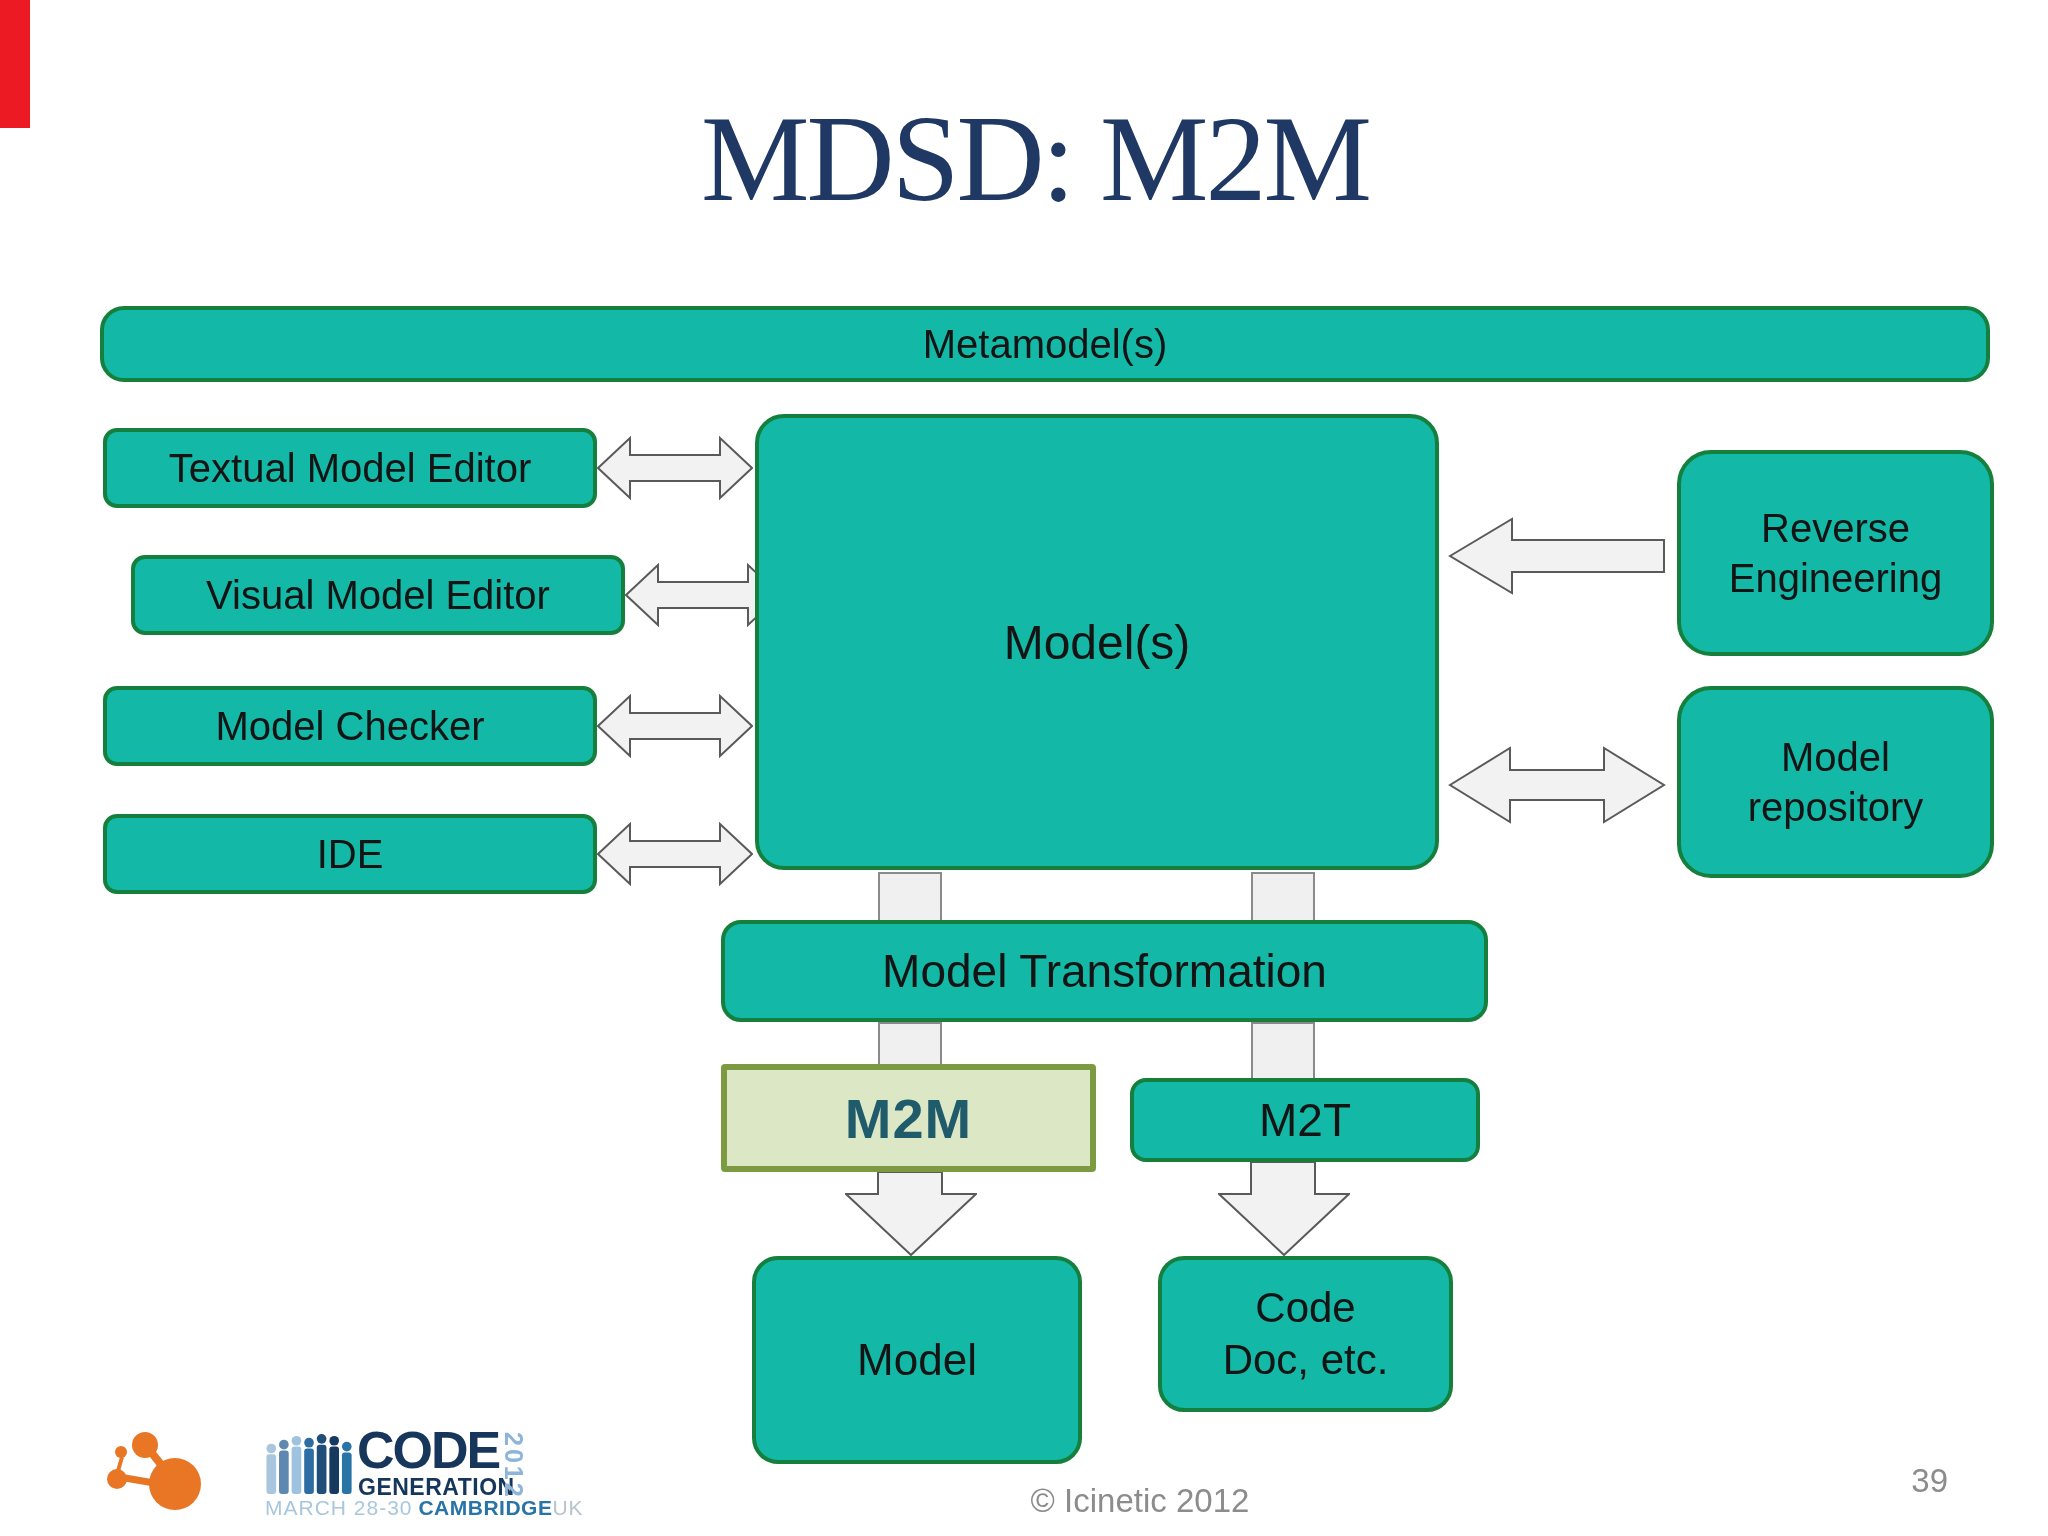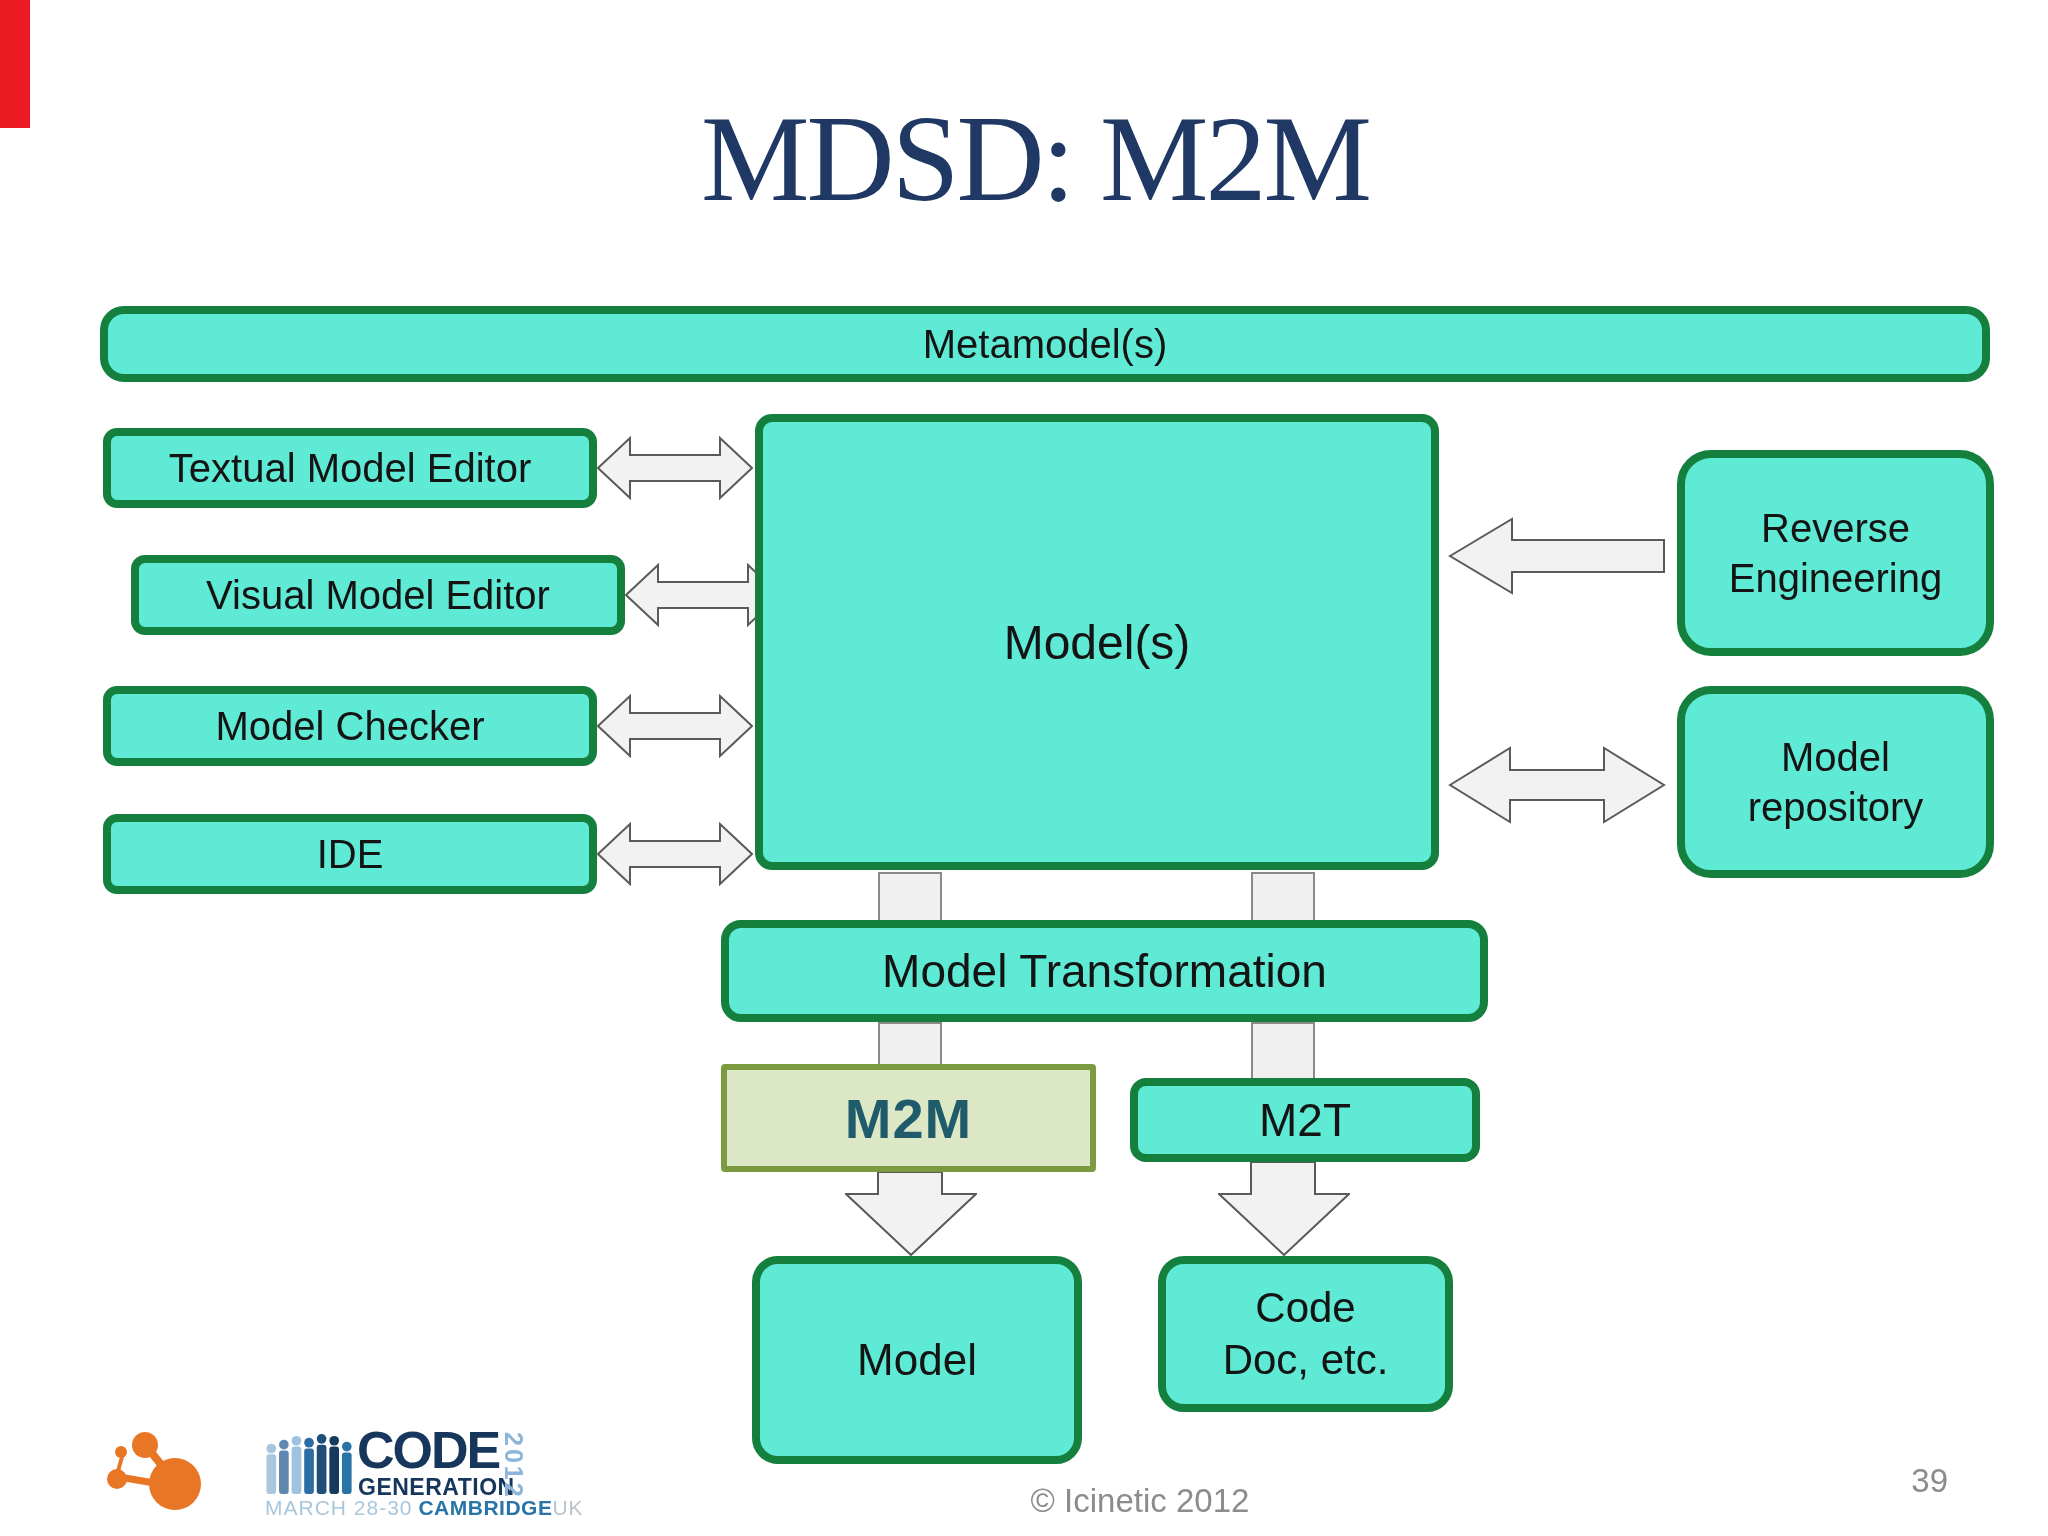--- a/index.html
+++ b/index.html
@@ -5,25 +5,25 @@
   html,body{margin:0;padding:0;background:#ffffff;}
   .slide{position:relative;width:2048px;height:1536px;background:#ffffff;overflow:hidden;
          font-family:"Liberation Sans",sans-serif;color:#111;}
   
   .red-bar{position:absolute;left:0;top:0;width:30px;height:128px;background:#EC1B23;}
   
   .title{position:absolute;left:0;top:78px;width:100%;margin:11px;text-align:center;
          font-family:"Liberation Serif",serif;font-weight:400;font-size:122px;
          letter-spacing:-3px;color:#1F3864;}
   
-  .gbox{position:absolute;box-sizing:border-box;background:#5eead4;border:8px solid #15803d;
+  .gbox{position:absolute;box-sizing:border-box;background:#14b8a6;border:4px solid #15803d;
         display:flex;align-items:center;justify-content:center;text-align:center;
         color:#141414;}
   .metamodel{left:100px;top:306px;width:1890px;height:76px;border-radius:24px;font-size:40px;}
-  .models{left:755px;top:414px;width:684px;height:456px;border-radius:17px;font-size:48px;}
+  .models{left:755px;top:414px;width:684px;height:456px;border-radius:29px;font-size:48px;}
   .reverse{left:1677px;top:450px;width:317px;height:206px;border-radius:34px;font-size:40px;line-height:1.25;padding:0 24px;}
   .repo{left:1677px;top:686px;width:317px;height:192px;border-radius:34px;font-size:40px;line-height:1.25;padding:0 40px;}
   .transform{left:721px;top:920px;width:767px;height:102px;border-radius:20px;font-size:46px;}
   .m2t{left:1130px;top:1078px;width:350px;height:84px;border-radius:16px;font-size:46px;}
   .out-model{left:752px;top:1256px;width:330px;height:208px;border-radius:26px;font-size:44px;}
   .out-code{left:1158px;top:1256px;width:295px;height:156px;border-radius:26px;font-size:42px;
             flex-direction:column;line-height:1.25;}
   .m2m{left:721px;top:1064px;width:375px;height:108px;border-radius:4px;
        background:#DCE7C6;border:6px solid #7C9B40;
        font-size:56px;font-weight:bold;color:#1F5B6B;letter-spacing:1px;}

